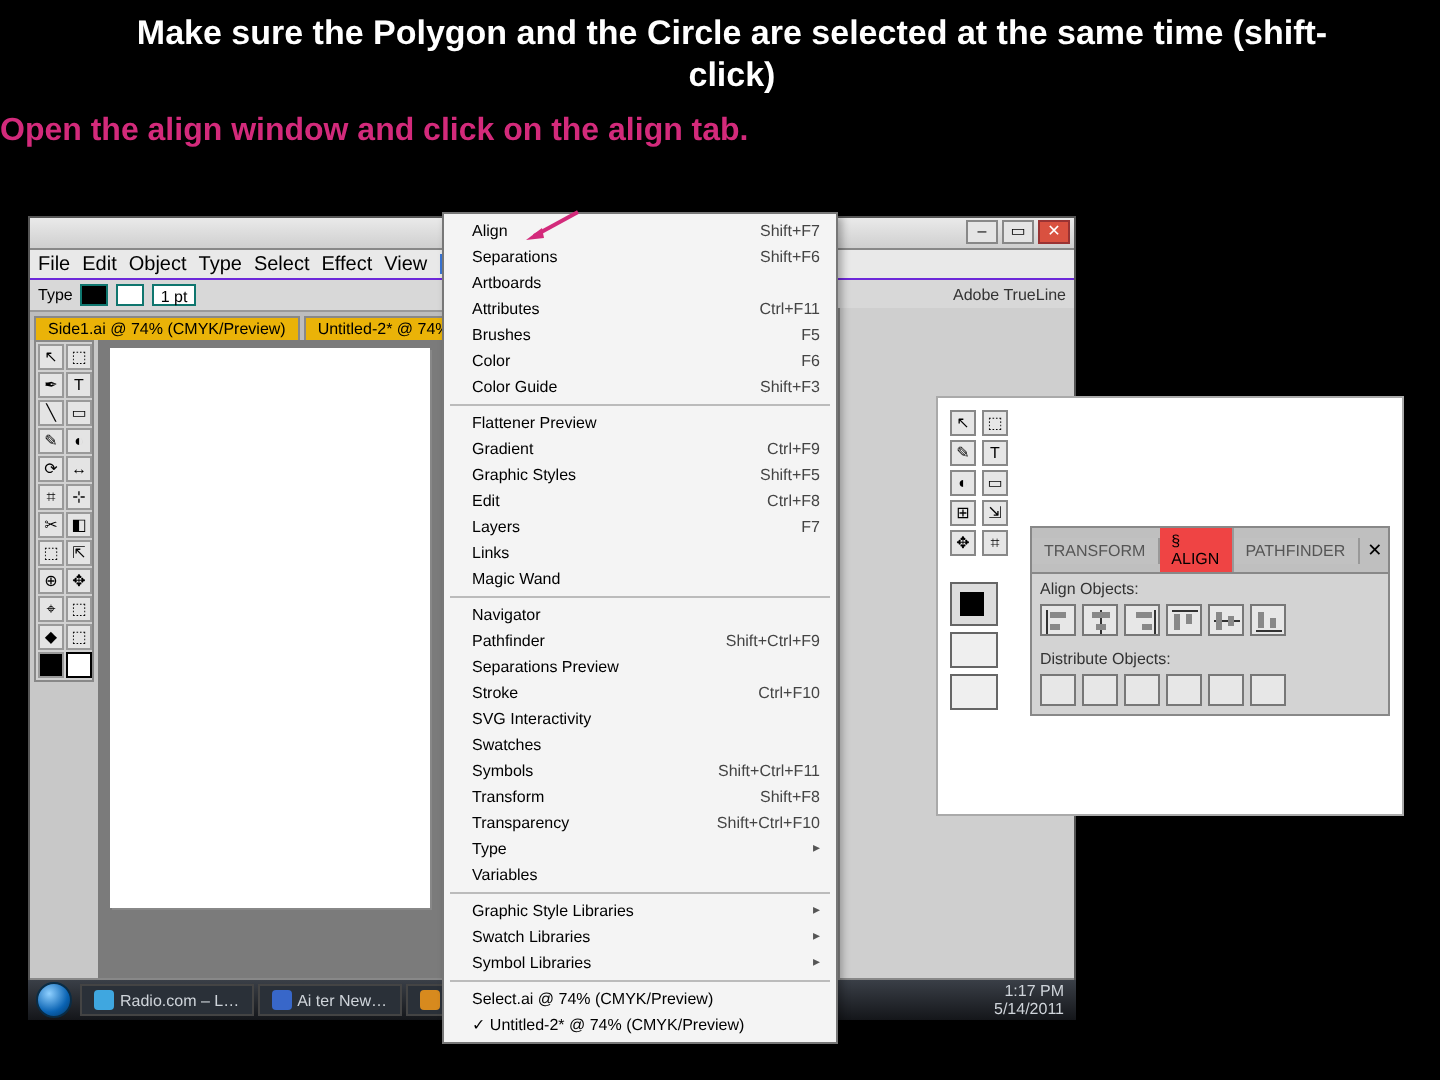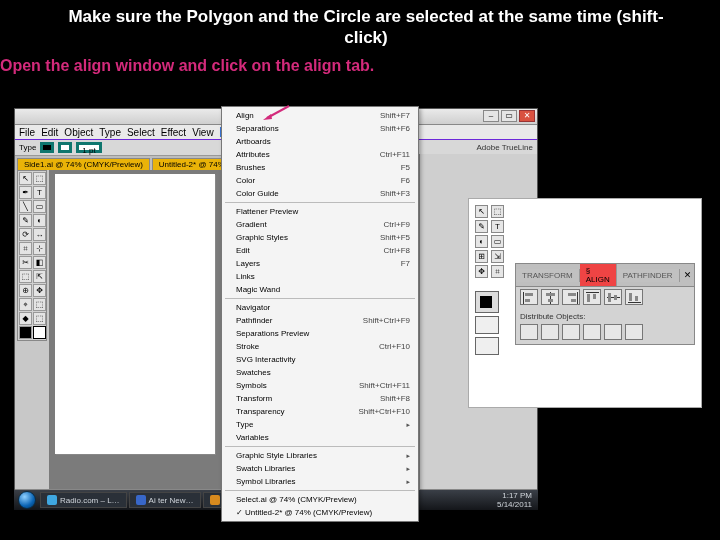--- a/index.html
+++ b/index.html
@@ -51,21 +51,21 @@
   .menubar {
     height: 15px; background:#e9e9e9; display:flex; gap:6px;
     font-size:10px; padding:2px 4px; border-bottom:1px solid #6d28d9;
   }
   .menubar span { cursor:pointer }
   .menubar span.hl { background:#3a76d6; color:#fff; padding:0 3px }
   .controlbar {
     height: 16px; background:#d8d8d8; border-bottom:1px solid #999;
     display:flex; align-items:center; font-size:8px; gap:4px; padding:0 4px;
   }
-  .controlbar .field { background:#fff; border:3px solid #0f766e; padding:0 3px; height:11px; line-height:11px }
+  .controlbar .field { background:#fff; border:1px solid #0f766e; padding:0 3px; height:11px; line-height:11px }
   .doctabs {
     height: 14px; background:#bdbdbd; display:flex; font-size:8px; align-items:flex-end;
   }
   .doctab { background:#eab308; border:1px solid #888; border-bottom:none; padding:1px 6px; margin-left:2px }
   .canvas-area {
     position:absolute; left:34px; top:61px; right:120px; bottom:18px;
     background:#7b7b7b;
   }
   .artboard {
     position:absolute; left:6px; top:4px; width:160px; height:280px;
@@ -378,20 +378,21 @@
     <div class="mini-swatch" style="grid-column:1/3;height:18px;background:#efefef"></div>
   </div>
 
   <div class="panel-group">
     <div class="panel-tabs">
       <div class="ptab inactive">TRANSFORM</div>
       <div class="ptab">§ ALIGN</div>
       <div class="ptab inactive">PATHFINDER</div>
       <div class="panel-x">✕</div>
     </div>
+    <div class="panel-sect">Align Objects:</div>
     <div class="icon-row">
       <div class="aicon">
           <svg width="18" height="16">
             <rect x="2" y="2" width="1" height="12" fill="#333"></rect>
             <rect x="4" y="3" width="8" height="3" fill="#888"></rect>
             <rect x="4" y="9" width="5" height="3" fill="#888"></rect>
           </svg>
         </div>
       <div class="aicon">
           <svg width="18" height="16">

